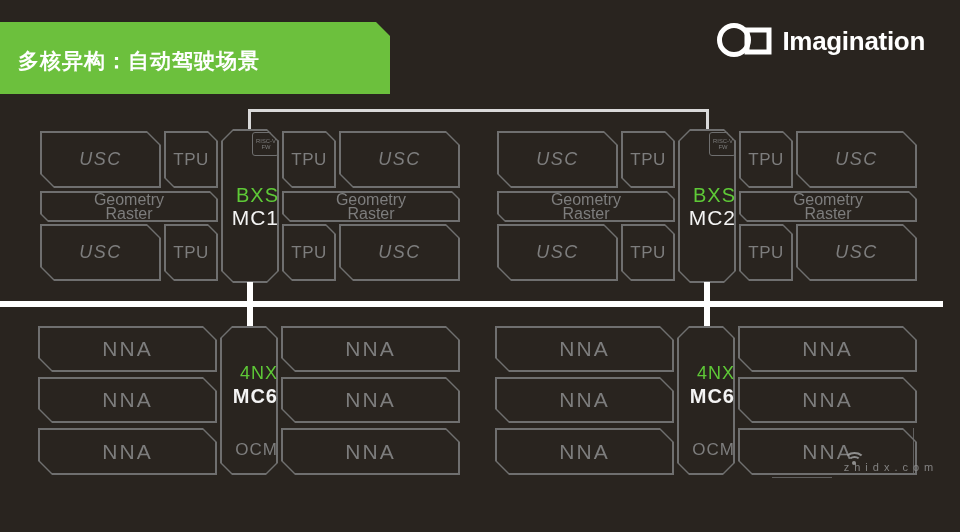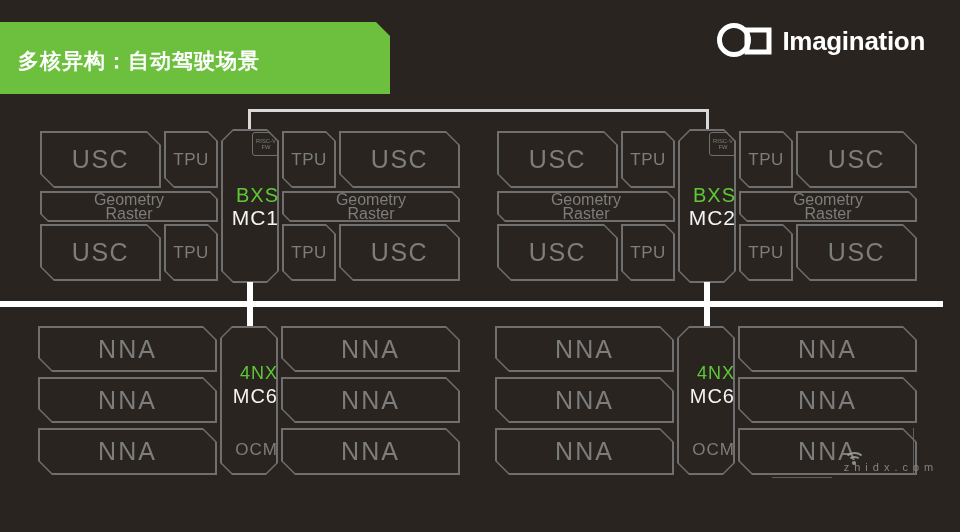--- a/index.html
+++ b/index.html
@@ -11,35 +11,35 @@
      display:flex;align-items:center;justify-content:center;}
   .b::before{content:"";position:absolute;inset:2px;background:var(--background,#29241f);z-index:0;}
   .b>*{position:relative;z-index:1;}
   .cut2{clip-path:polygon(0 0,calc(100% - var(--c)) 0,100% var(--c),100% 100%,var(--c) 100%,0 calc(100% - var(--c)));}
   .cut2::before{clip-path:polygon(0 0,calc(100% - var(--ci)) 0,100% var(--ci),100% 100%,var(--ci) 100%,0 calc(100% - var(--ci)));}
   .cut4{clip-path:polygon(var(--c) 0,calc(100% - var(--c)) 0,100% var(--c),100% calc(100% - var(--c)),calc(100% - var(--c)) 100%,var(--c) 100%,0 calc(100% - var(--c)),0 var(--c));}
   .cut4::before{clip-path:polygon(var(--ci) 0,calc(100% - var(--ci)) 0,100% var(--ci),100% calc(100% - var(--ci)),calc(100% - var(--ci)) 100%,var(--ci) 100%,0 calc(100% - var(--ci)),0 var(--ci));}
   .tpu{--c:10px;--ci:8px;}
   .geo{--c:8px;--ci:6px;}
 
-  .t-usc{font-size:25px;color:var(--block-text,#7d7d7d);letter-spacing:1.5px;}
+  .t-usc{font-size:18px;color:var(--block-text,#7d7d7d);letter-spacing:1.5px;font-style:italic;}
   .t-tpu{font-size:17px;color:var(--block-text,#7d7d7d);letter-spacing:.5px;}
   .t-geo{font-size:16px;line-height:14px;color:var(--block-text,#7d7d7d);text-align:center;}
-  .t-nna{font-size:25px;color:var(--block-text,#7d7d7d);letter-spacing:2px;}
+  .t-nna{font-size:21px;color:var(--block-text,#7d7d7d);letter-spacing:2px;}
 
   .cluster{position:absolute;}
   .spineflex{flex-direction:column;justify-content:flex-start;align-items:flex-end;}
   .riscv{width:27px;height:24px;margin-top:3px;border:1px solid var(--block-outline,#6f6f6f);
          border-radius:3px;display:flex;align-items:center;justify-content:center;overflow:hidden;}
   .riscv-txt{transform:scale(.58);color:var(--block-text,#8a8a8a);font-size:10px;line-height:10px;
              text-align:center;white-space:nowrap;}
   .sp-prod{margin-top:28px;font-size:20px;line-height:22px;color:var(--accent-green,#5ec937);letter-spacing:1px;}
   .sp-core{font-size:21px;line-height:24px;color:var(--white-text,#f4f4f4);letter-spacing:1px;}
   .np-prod{margin-top:36px;font-size:18px;line-height:22px;color:var(--accent-green,#5ec937);letter-spacing:1px;}
-  .np-core{font-size:20px;line-height:25px;color:var(--white-text,#f4f4f4);letter-spacing:1px;}
+  .np-core{font-size:20px;line-height:25px;color:var(--white-text,#f4f4f4);letter-spacing:1px;font-weight:bold;}
   .np-mem{margin-top:31px;font-size:17px;line-height:20px;color:var(--block-text,#7d7d7d);letter-spacing:1px;}
 
   
   .banner{position:absolute;left:0;top:22px;width:390px;height:72px;background:var(--banner-green,#6cc03d);
           display:flex;align-items:center;padding:6px 0 0 18px;
           clip-path:polygon(0 0,calc(100% - 14px) 0,100% 14px,100% 100%,0 100%);}
   .banner span{font-size:21px;font-weight:bold;color:#ffffff;letter-spacing:1px;}
 
   .logo{position:absolute;top:20px;right:18px;height:42px;display:flex;align-items:center;gap:9px;}
   .logo span{font-size:26px;font-weight:bold;color:#ffffff;letter-spacing:-.3px;}

